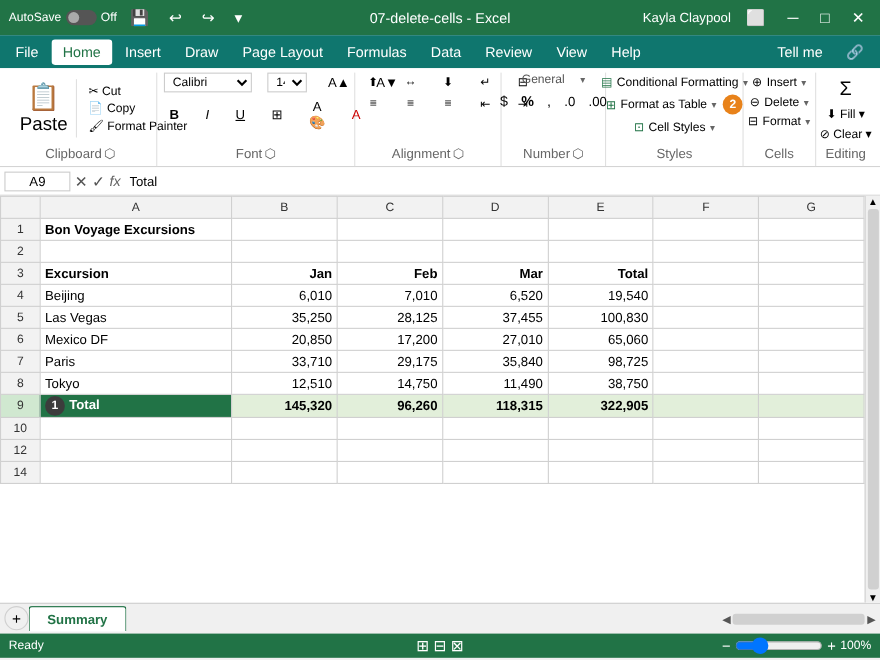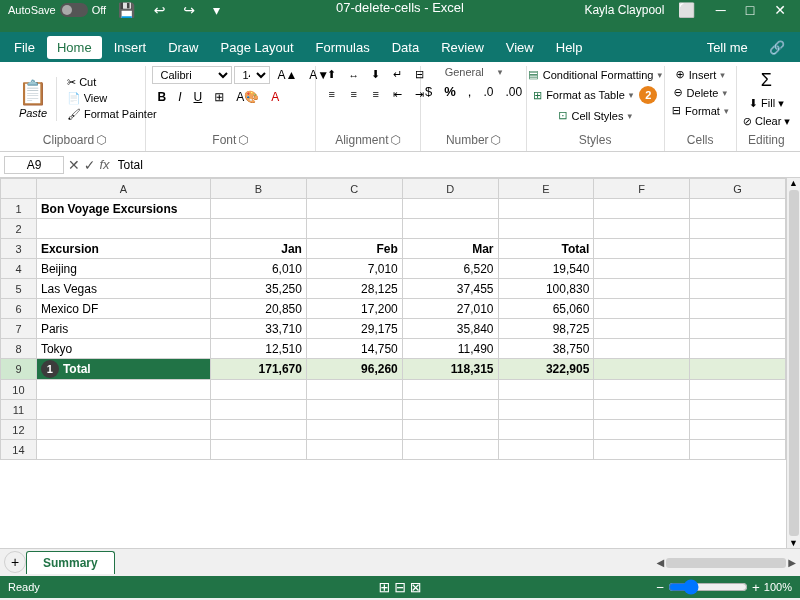--- a/index.html
+++ b/index.html
@@ -4,21 +4,21 @@
   <style>
     * { box-sizing: border-box; margin: 0; padding: 0; }
     body { font-family: 'Segoe UI', Arial, sans-serif; font-size: 12px; background: #f0f0f0; width: 800px; height: 600px; overflow: hidden; }
 
     
     #title-bar {
       background: #217346;
       color: white;
       height: 32px;
       display: flex;
-      align-items: flex-start;
+      align-items: center;
       padding: 0 8px;
       font-size: 12px;
     }
     #title-bar .left { display: flex; align-items: center; gap: 6px; flex: 1; }
     #title-bar .center { flex: 1; text-align: center; font-size: 13px; }
     #title-bar .right { display: flex; align-items: center; gap: 8px; flex: 1; justify-content: flex-end; }
     .autosave-box {
       display: flex; align-items: center; gap: 4px; font-size: 11px;
     }
     .autosave-toggle {
@@ -128,21 +128,21 @@
       cursor: pointer;
       border: none;
       background: none;
       font-size: 11px;
       border-right: 1px solid #e0e0e0;
       margin-right: 4px;
     }
     .paste-icon { font-size: 24px; }
 
     
-    .font-row { display: flex; align-items: center; gap: 2px; margin-bottom: 2px; }
+    .font-row { display: flex; align-items: center; gap: 14px; margin-bottom: 2px; }
     .font-select {
       border: 1px solid #ccc; padding: 1px 3px; font-size: 11px; width: 80px; background: white;
     }
     .font-size-select {
       border: 1px solid #ccc; padding: 1px 3px; font-size: 11px; width: 36px; background: white;
     }
     .format-btn {
       border: 1px solid transparent; padding: 1px 4px; cursor: pointer; font-size: 12px; background: none; border-radius: 2px;
     }
     .format-btn.bold { font-weight: bold; }
@@ -316,25 +316,25 @@
   <span class="menu-item">Tell me</span>
   <span class="menu-item">🔗</span>
 </div>
 
 <div id="ribbon" style="min-height:90px;">
 
   <div class="ribbon-group">
     <div class="ribbon-group-content">
       <button class="paste-btn">
         <div class="paste-icon">📋</div>
-        <div style="font-size:11px;font-style:italic;">Paste</div>
+        <div style="font-size:17px;">Paste</div>
       </button>
       <div class="ribbon-btn-row">
         <button class="ribbon-btn-small">✂ Cut</button>
-        <button class="ribbon-btn-small">📄 View</button>
+        <button class="ribbon-btn-small">📄 Copy</button>
         <button class="ribbon-btn-small">🖌 Format Painter</button>
       </div>
     </div>
     <div class="ribbon-group-label">
       <span>Clipboard</span>
       <span style="cursor:pointer;">⬡</span>
     </div>
   </div>
 
   <div class="ribbon-group">
@@ -571,48 +571,38 @@
             <td class="col-B" style="text-align: right;">12,510</td>
             <td class="col-C" style="text-align: right;">14,750</td>
             <td class="col-D" style="text-align: right;">11,490</td>
             <td class="col-E" style="text-align: right;">38,750</td>
             <td class="col-F"></td>
             <td class="col-G"></td>
           </tr>
           <tr class="cell-selected-row">
             <th class="row-header" style="background: rgb(208, 232, 208);">9</th>
             <td class="col-A" style="background: rgb(33, 115, 70); color: white; font-weight: bold;"><span class="badge badge-dark" style="margin-right: 4px; font-size: 11px;">1</span>Total</td>
-            <td class="col-B" style="text-align: right; font-weight: bold;">171,670</td>
+            <td class="col-B" style="text-align: right; font-weight: bold;">145,320</td>
             <td class="col-C" style="text-align: right; font-weight: bold;">96,260</td>
             <td class="col-D" style="text-align: right; font-weight: bold;">118,315</td>
             <td class="col-E" style="text-align: right; font-weight: bold;">322,905</td>
             <td class="col-F" style="font-weight: bold;"></td>
             <td class="col-G" style="font-weight: bold;"></td>
           </tr>
           <tr>
             <th class="row-header">10</th>
             <td class="col-A"></td>
             <td class="col-B" style="text-align: right;"></td>
             <td class="col-C" style="text-align: right;"></td>
             <td class="col-D" style="text-align: right;"></td>
             <td class="col-E" style="text-align: right;"></td>
             <td class="col-F"></td>
             <td class="col-G"></td>
           </tr>
           <tr>
-            <th class="row-header">11</th>
-            <td class="col-A"></td>
-            <td class="col-B" style="text-align: right;"></td>
-            <td class="col-C" style="text-align: right;"></td>
-            <td class="col-D" style="text-align: right;"></td>
-            <td class="col-E" style="text-align: right;"></td>
-            <td class="col-F"></td>
-            <td class="col-G"></td>
-          </tr>
-          <tr>
             <th class="row-header">12</th>
             <td class="col-A"></td>
             <td class="col-B" style="text-align: right;"></td>
             <td class="col-C" style="text-align: right;"></td>
             <td class="col-D" style="text-align: right;"></td>
             <td class="col-E" style="text-align: right;"></td>
             <td class="col-F"></td>
             <td class="col-G"></td>
           </tr>
           <tr>

